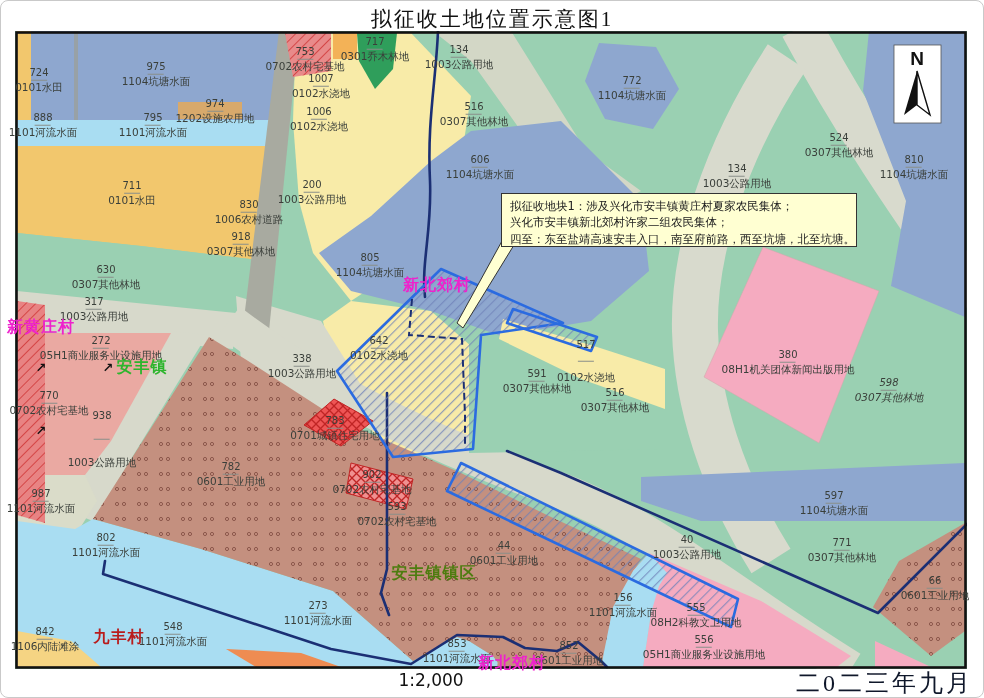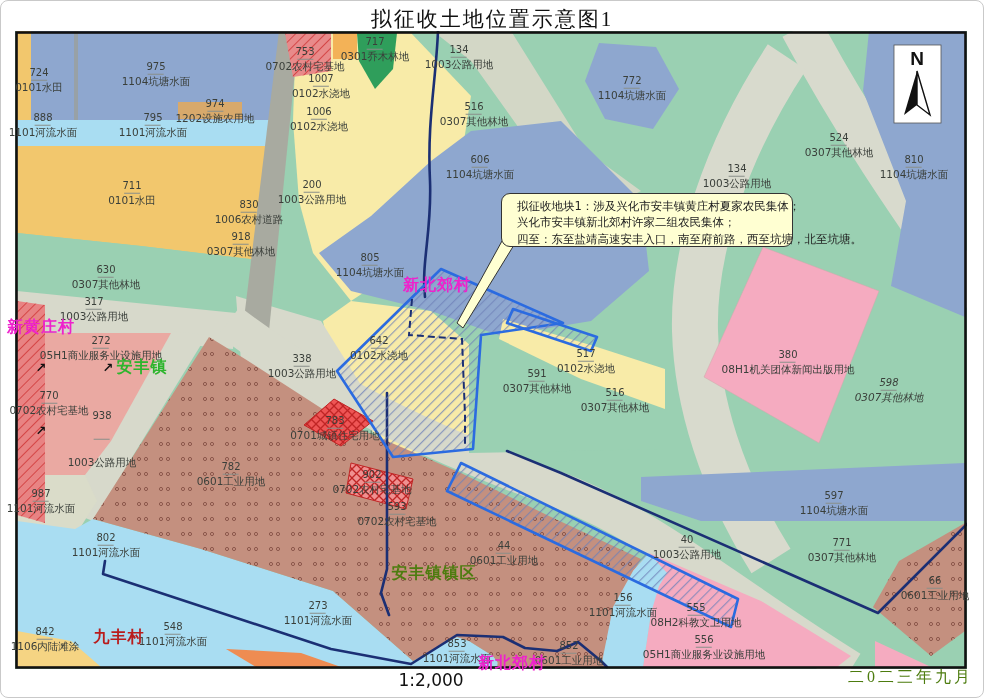--- a/index.html
+++ b/index.html
@@ -13,28 +13,28 @@
   svg{display:block;}
   .labels{position:absolute;left:0;top:0;width:984px;height:698px;pointer-events:none;}
   .plabel{position:absolute;transform:translate(-50%,-50%);display:flex;flex-direction:column;
           align-items:center;white-space:nowrap;color:#3a3f3a;line-height:1.05;}
   .plabel .num{font-size:10px;}
   .plabel .dash{width:16px;border-top:1px solid #8a8f8a;margin:1px 0;}
   .plabel .type{font-size:10.5px;}
   .vlabel{position:absolute;transform:translate(-50%,-50%);font-size:16px;font-weight:bold;
           white-space:nowrap;letter-spacing:1px;}
   .arrow{position:absolute;transform:translate(-50%,-50%);font-size:13px;font-weight:bold;color:#111;}
-  .callout{position:absolute;left:500px;top:192px;width:292px;height:54px;
-           background:#ffffd2;border:1.5px solid #333;border-radius:9px;
-           padding:4px 15px;box-sizing:border-box;font-size:11.5px;color:#222;line-height:1.42;}
+  .callout{position:absolute;left:500px;top:192px;width:356px;height:54px;
+           background:#ffffd2;border:1.5px solid #333;border-radius:0;
+           padding:4px 8px;box-sizing:border-box;font-size:11.5px;color:#222;line-height:1.42;}
   .callout div{white-space:nowrap;}
   .footer-scale{position:absolute;left:350px;top:669px;width:160px;text-align:center;
                 font-size:17px;color:#111;}
   .footer-date{position:absolute;right:10px;top:666px;font-family:"Liberation Serif","DejaVu Serif",serif;
-               font-size:16px;color:#4d7c0f;letter-spacing:3px;}
+               font-size:24px;color:#0f172a;letter-spacing:3px;}
   .north-n{font-family:"Liberation Sans",sans-serif;font-weight:bold;}
 </style>
 </head>
 <body>
 
 <div class="page">
   <div class="title">拟征收土地位置示意图1</div>
 
   <div class="map">
     <svg width="952" height="638" viewBox="14 30 952 638">
@@ -311,21 +311,21 @@
       <div class="plabel" style="left: 378px; top: 347px;">
         <span class="num">642</span>
         <span class="dash"></span>
         <span class="type">0102水浇地</span>
       </div>
       <div class="plabel" style="left: 301px; top: 365px;">
         <span class="num">338</span>
         <span class="dash"></span>
         <span class="type">1003公路用地</span>
       </div>
-      <div class="plabel" style="left: 585px; top: 360px;">
+      <div class="plabel" style="left: 585px; top: 360px; gap: 9px;">
         <span class="num">517</span>
         <span class="dash"></span>
         <span class="type">0102水浇地</span>
       </div>
       <div class="plabel" style="left: 536px; top: 380px;">
         <span class="num">591</span>
         <span class="dash"></span>
         <span class="type">0307其他林地</span>
       </div>
       <div class="plabel" style="left: 614px; top: 399px;">

